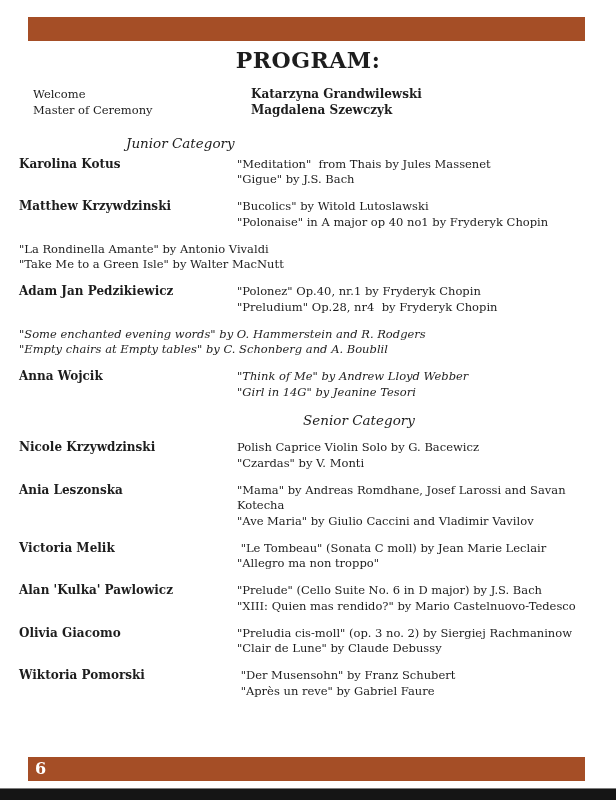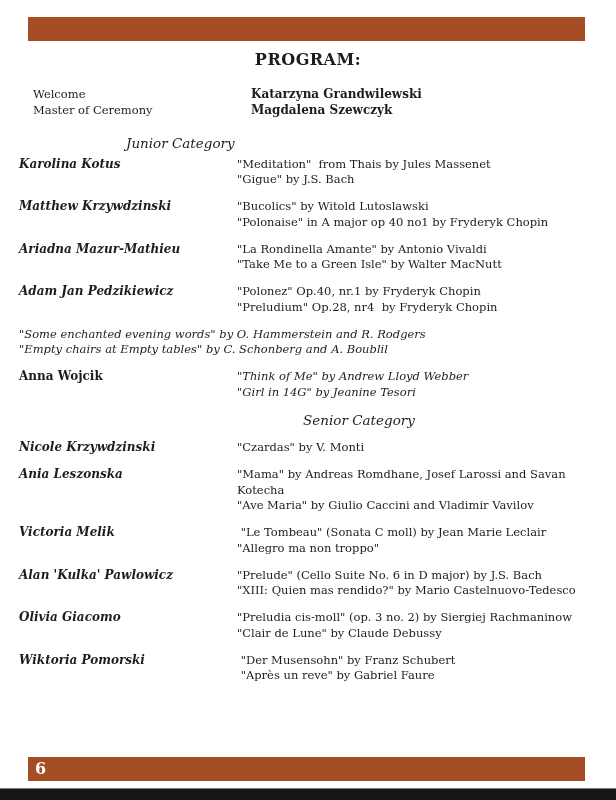--- a/index.html
+++ b/index.html
@@ -12,40 +12,40 @@
     font-family:"DejaVu Serif","Liberation Serif",serif;
     color:#1d1d1d;
   }
   .top-bar {
     position:absolute; left:28px; top:17px;
     width:557px; height:24px;
   }
   .page-title {
     position:absolute; left:0; right:0; top:47px;
     margin:0; text-align:center;
-    font-size:16px; font-weight:bold;
+    font-size:22px; font-weight:bold;
     letter-spacing:0.5px; line-height:26px;
   }
   .intro-block { position:absolute; left:33px; top:86px; right:16px; }
   .intro-row { display:flex; line-height:16px; }
   .intro-label { flex:0 0 218px; font-size:11.5px; }
   .intro-value { font-size:12px; font-weight:bold; }
 
   .sections { position:absolute; left:19px; top:135px; right:24px; }
   .section-heading {
     margin:0 0 5.5px 107px;
     font-size:13.5px; font-style:italic; line-height:16px;
   }
   .section + .section .section-heading { margin-top:11px; margin-bottom:12.5px;text-align:center; }
   .performer-row { display:flex; margin-bottom:11.5px; }
   .performer-name {
     flex:0 0 218px;
     font-size:12px; font-weight:bold; line-height:15.5px;
   }
-  .performer-name.italic { font-style:italic; }
+  .performer-name.italic { }
   .pieces { flex:1 1 auto; }
   .piece-line { font-size:11.5px; line-height:15.5px; white-space:pre-wrap; }
   .pieces.italic .piece-line { font-style:italic; }
 
   .footer-bar {
     position:absolute; left:28px; top:757px;
     width:557px; height:24px;
   }
   .page-number {
     display:inline-block;
@@ -89,21 +89,20 @@
           </div>
         </div>
         <div class="performer-row">
           <div class="performer-name italic">Matthew Krzywdzinski</div>
           <div class="pieces">
             <div class="piece-line">"Bucolics" by Witold Lutoslawski</div>
             <div class="piece-line">"Polonaise" in A major op 40 no1 by Fryderyk Chopin</div>
           </div>
         </div>
         <div class="performer-row">
-          <div class="performer-name italic">Ariadna Mazur-Mathieu</div>
           <div class="pieces">
             <div class="piece-line">"La Rondinella Amante" by Antonio Vivaldi</div>
             <div class="piece-line">"Take Me to a Green Isle" by Walter MacNutt</div>
           </div>
         </div>
         <div class="performer-row">
           <div class="performer-name italic">Adam Jan Pedzikiewicz</div>
           <div class="pieces">
             <div class="piece-line">"Polonez" Op.40, nr.1 by Fryderyk Chopin</div>
             <div class="piece-line">"Preludium" Op.28, nr4  by Fryderyk Chopin</div>
@@ -121,20 +120,21 @@
             <div class="piece-line">"Think of Me" by Andrew Lloyd Webber</div>
             <div class="piece-line">"Girl in 14G" by Jeanine Tesori</div>
           </div>
         </div>
       </div>
       <div class="section">
         <div class="section-heading">Senior Category</div>
         <div class="performer-row">
           <div class="performer-name italic">Nicole Krzywdzinski</div>
           <div class="pieces">
+            <div class="piece-line">Polish Caprice Violin Solo by G. Bacewicz</div>
             <div class="piece-line">"Czardas" by V. Monti</div>
           </div>
         </div>
         <div class="performer-row">
           <div class="performer-name italic">Ania Leszonska</div>
           <div class="pieces">
             <div class="piece-line">"Mama" by Andreas Romdhane, Josef Larossi and Savan Kotecha</div>
             <div class="piece-line">"Ave Maria" by Giulio Caccini and Vladimir Vavilov</div>
           </div>
         </div>

